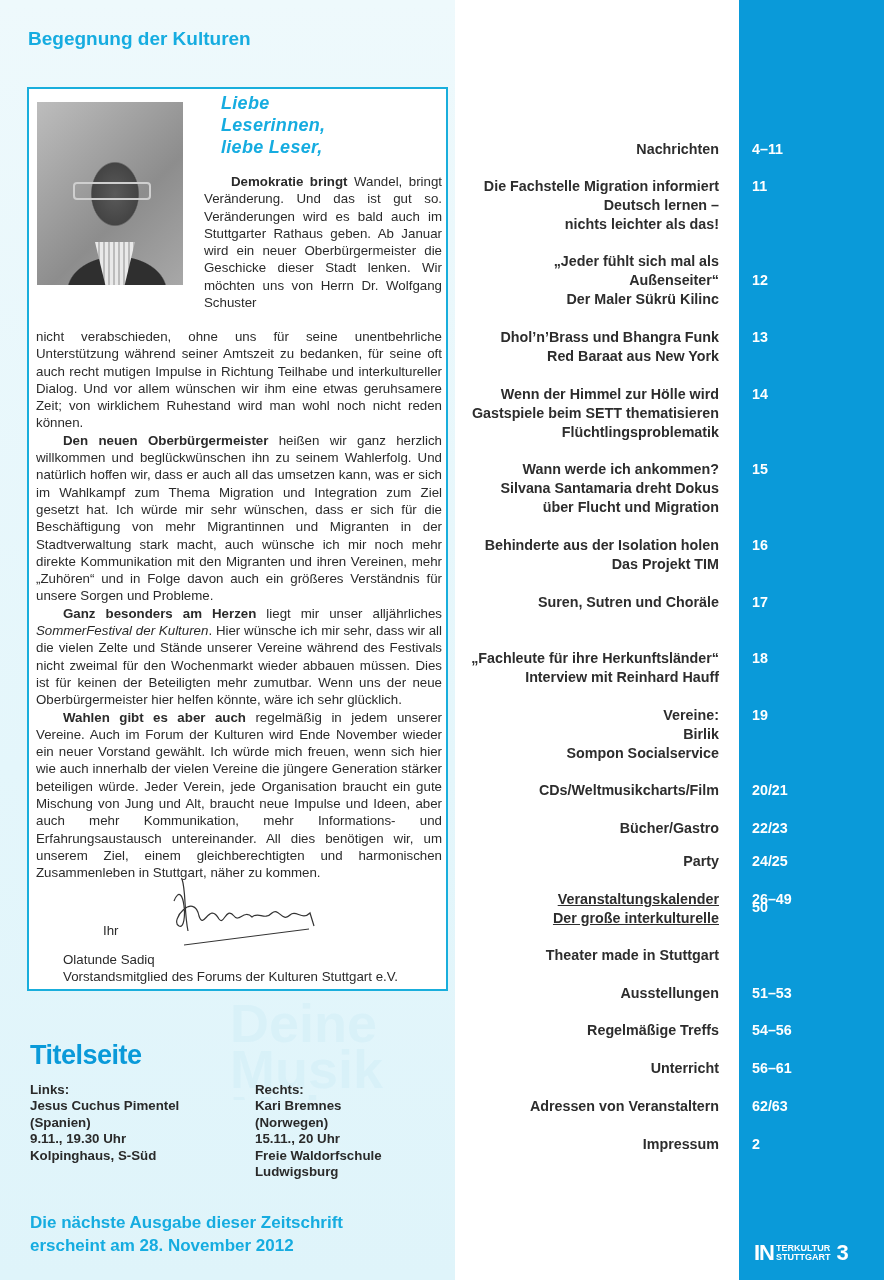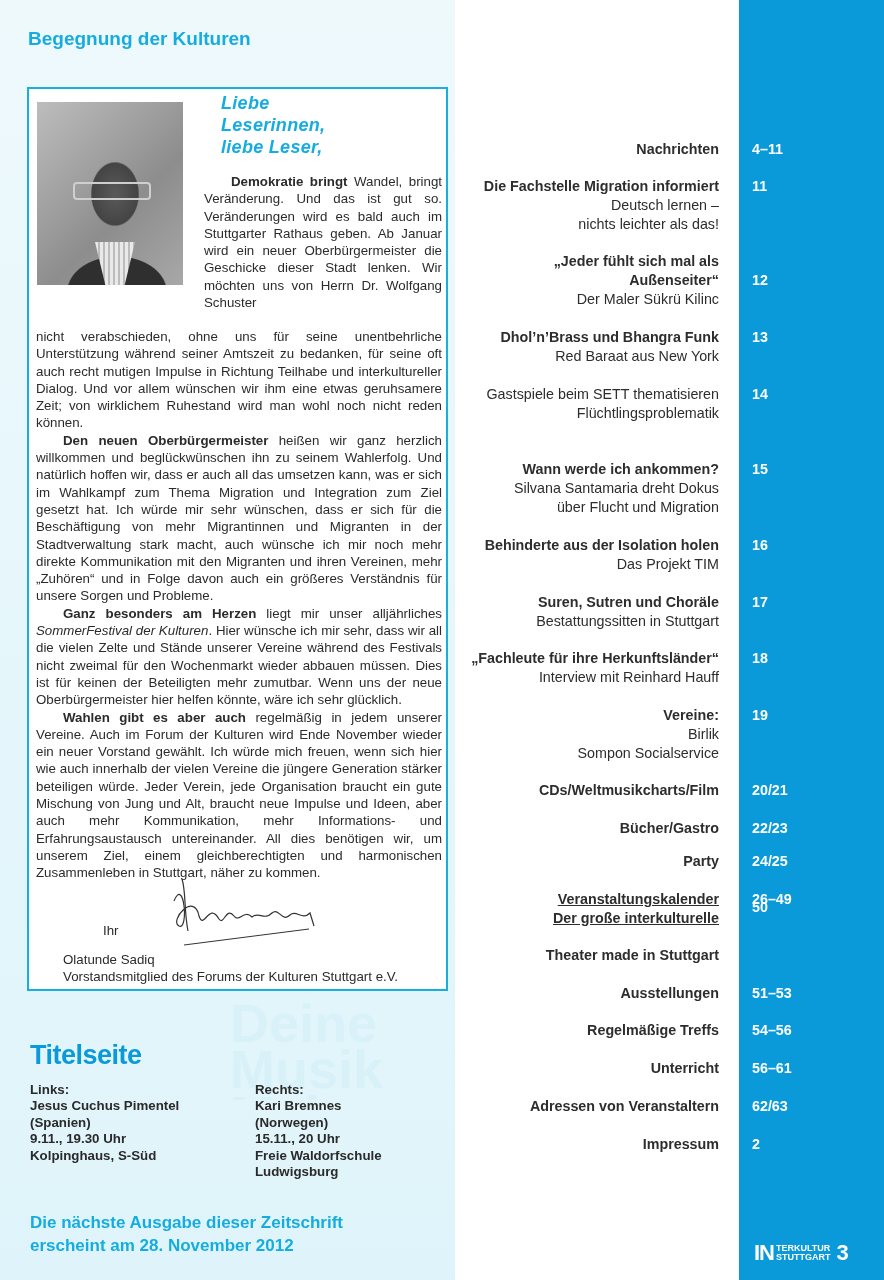--- a/index.html
+++ b/index.html
@@ -83,21 +83,21 @@
     position: absolute; left: 230px; top: 1000px; width: 220px; height: 100px;
     color: #d2eef7; font-size: 54px; font-weight: bold; line-height: 46px;
     opacity: 0.55; overflow: hidden;
   }
   .toc-item {
     position: absolute; left: 440px; width: 279px; text-align: right;
     font-size: 14.3px; line-height: 19px; color: #2d2d2d;
   }
   .toc-item .t { font-weight: bold; display: block; }
   .toc-item .t.u { text-decoration: underline; }
-  .toc-item .s { display: block; }
+  .toc-item .s { display: block; font-weight: bold; }
   .toc-page {
     position: absolute; left: 752px; font-size: 14.3px; font-weight: bold;
     color: #ffffff; line-height: 19px;
   }
   .logo {
     position: absolute; left: 754px; top: 1240px; color: #ffffff;
     display: flex; align-items: center;
   }
   .logo .in { font-size: 22px; font-weight: bold; letter-spacing: -1px; }
   .logo .sub { font-size: 9px; font-weight: bold; line-height: 9px; margin-left: 2px; }
@@ -185,41 +185,41 @@
   </div>
 <div class="toc-page" style="top:271px;">12</div>
 
 <div class="toc-item" style="top:328px;">
     <span class="t">Dhol’n’Brass und Bhangra Funk</span>
     <span class="s">Red Baraat aus New York</span>
   </div>
 <div class="toc-page" style="top:328px;">13</div>
 
 <div class="toc-item" style="top:385px;">
+    <span class="t">Wenn der Himmel zur Hölle wird</span>
     <span class="s">Gastspiele beim SETT thematisieren</span>
     <span class="s">Flüchtlingsproblematik</span>
   </div>
 <div class="toc-page" style="top:385px;">14</div>
 
 <div class="toc-item" style="top:460px;">
     <span class="t">Wann werde ich ankommen?</span>
     <span class="s">Silvana Santamaria dreht Dokus</span>
     <span class="s">über Flucht und Migration</span>
   </div>
 <div class="toc-page" style="top:460px;">15</div>
 
 <div class="toc-item" style="top:536px;">
     <span class="t">Behinderte aus der Isolation holen</span>
     <span class="s">Das Projekt TIM</span>
   </div>
 <div class="toc-page" style="top:536px;">16</div>
 
 <div class="toc-item" style="top:593px;">
     <span class="t">Suren, Sutren und Choräle</span>
-    <span class="s">Bestattungssitten in Stuttgart</span>
   </div>
 <div class="toc-page" style="top:593px;">17</div>
 
 <div class="toc-item" style="top:649px;">
     <span class="t">„Fachleute für ihre Herkunftsländer“</span>
     <span class="s">Interview mit Reinhard Hauff</span>
   </div>
 <div class="toc-page" style="top:649px;">18</div>
 
 <div class="toc-item" style="top:706px;">

